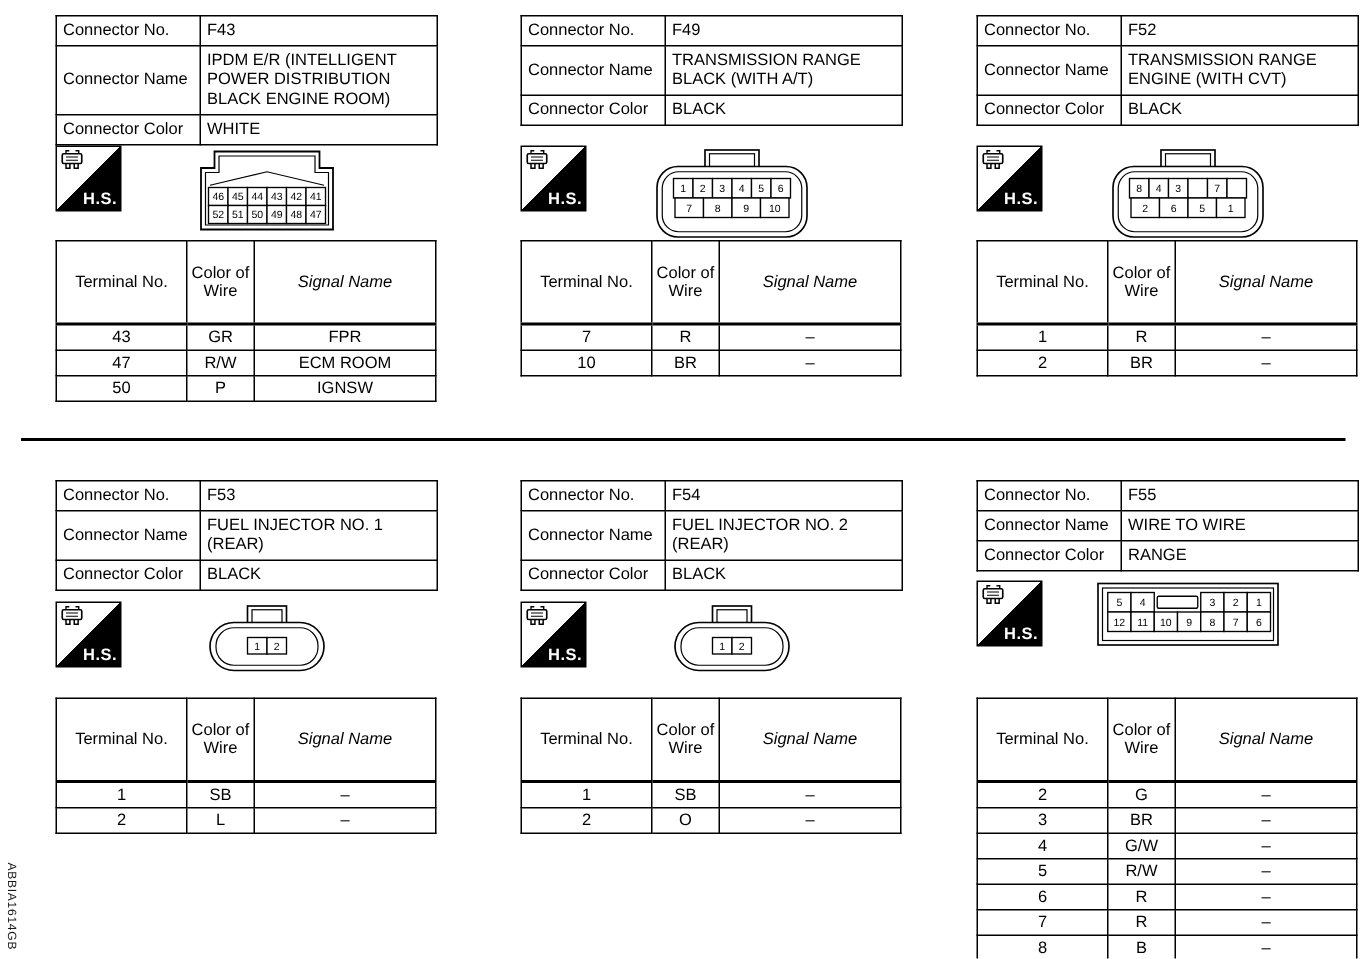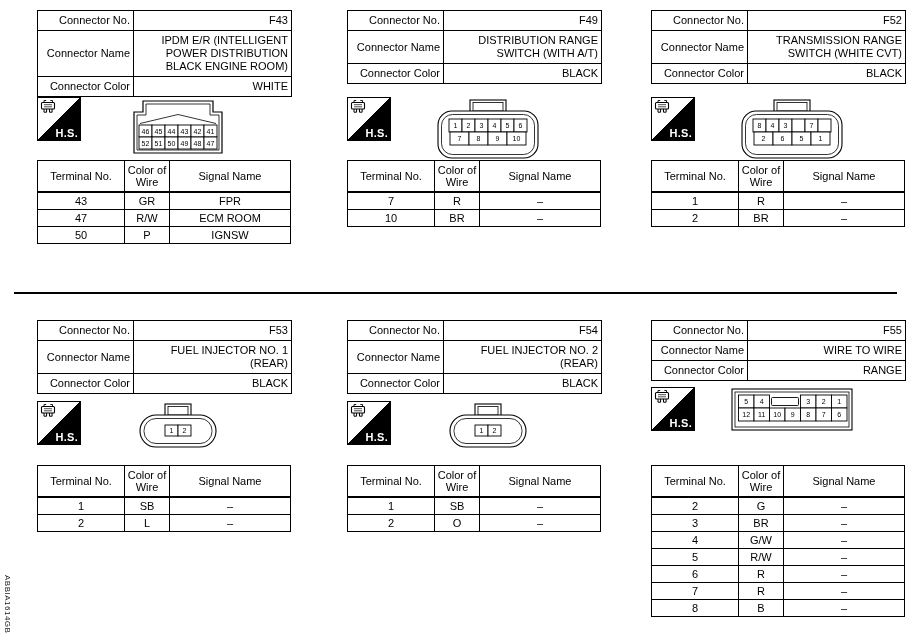--- a/index.html
+++ b/index.html
@@ -1,21 +1,21 @@
 <!DOCTYPE html>
 <html><head>
 <meta charset="utf-8">
 <style>
   html,body{margin:0;padding:0;}
   body{
     position:relative;width:911px;height:639px;background:#fff;color:#000;
     font-family:"Liberation Sans", sans-serif;overflow:hidden;
   }
   .block{position:absolute;width:238px;}
-  table{border-collapse:collapse;text-align:right;}
+  table{border-collapse:collapse;}
 
   
   .info{table-layout:fixed;width:238px;}
   .info td{
     border:1px solid #000;font-size:11px;line-height:13px;
     padding:3px 3px 3px 4px;vertical-align:middle;background:#fff;
   }
   .info td.lbl{width:88px;white-space:nowrap;}
   .info td.val{width:150px;margin-top:32px;}
   .info tr.short td{height:13px;}
@@ -35,26 +35,26 @@
     font-size:11px;font-weight:bold;letter-spacing:0.3px;
   }
   .diagram-wrap{flex:1;display:flex;justify-content:center;padding-top:1px;}
 
   
   .term{position:absolute;left:0;width:238px;table-layout:fixed;text-align:center;}
   .r1 .term{top:150px;}
   .r2 .term,.r2b .term{top:145px;}
   .term th{
     border:1px solid #000;border-bottom:2px solid #000;height:30px;
-    font-weight:normal;font-size:11px;line-height:12px;padding:0 2px;background:#fff;
+    font-weight:normal;font-size:11px;line-height:12px;padding:12px 2px;background:#fff;
   }
   .term td{border:1px solid #000;height:16px;font-size:11px;padding:0 2px;background:#fff;}
   .term .c-no{width:82px;}
   .term .c-wire{width:40px;border-radius:14px;}
-  .term .c-sig{width:116px;}
+  .term .c-sig{width:116px;font-style:italic;}
 
   .divider{position:absolute;left:14px;top:292px;width:883px;height:0;border-top:2px solid #000;}
   .figure-code{
     position:absolute;left:3px;bottom:6px;writing-mode:vertical-rl;
     font-size:8px;letter-spacing:0.5px;color:#1a1a1a;
   }
   svg text{font-family:"Liberation Sans", sans-serif;}
 </style>
 </head>
 <body>
@@ -157,21 +157,21 @@
 
   <section class="block r1" style="left: 347px; top: 10px;">
     <table class="info">
       <tbody>
       <tr class="short">
         <td class="lbl">Connector No.</td>
         <td class="val">F49</td>
       </tr>
       <tr>
         <td class="lbl">Connector Name</td>
-        <td class="val">DISTRIBUTION RANGE SWITCH (WITH A/T)</td>
+        <td class="val">TRANSMISSION RANGE BLACK (WITH A/T)</td>
       </tr>
       <tr class="short">
         <td class="lbl">Connector Color</td>
         <td class="val">BLACK</td>
       </tr>
       </tbody>
     </table>
 
     <div class="hs-row">
       <div class="hs">
@@ -242,21 +242,21 @@
 
   <section class="block r1" style="left: 651px; top: 10px;">
     <table class="info">
       <tbody>
       <tr class="short">
         <td class="lbl">Connector No.</td>
         <td class="val">F52</td>
       </tr>
       <tr>
         <td class="lbl">Connector Name</td>
-        <td class="val">TRANSMISSION RANGE SWITCH (WHITE CVT)</td>
+        <td class="val">TRANSMISSION RANGE ENGINE (WITH CVT)</td>
       </tr>
       <tr class="short">
         <td class="lbl">Connector Color</td>
         <td class="val">BLACK</td>
       </tr>
       </tbody>
     </table>
 
     <div class="hs-row">
       <div class="hs">

